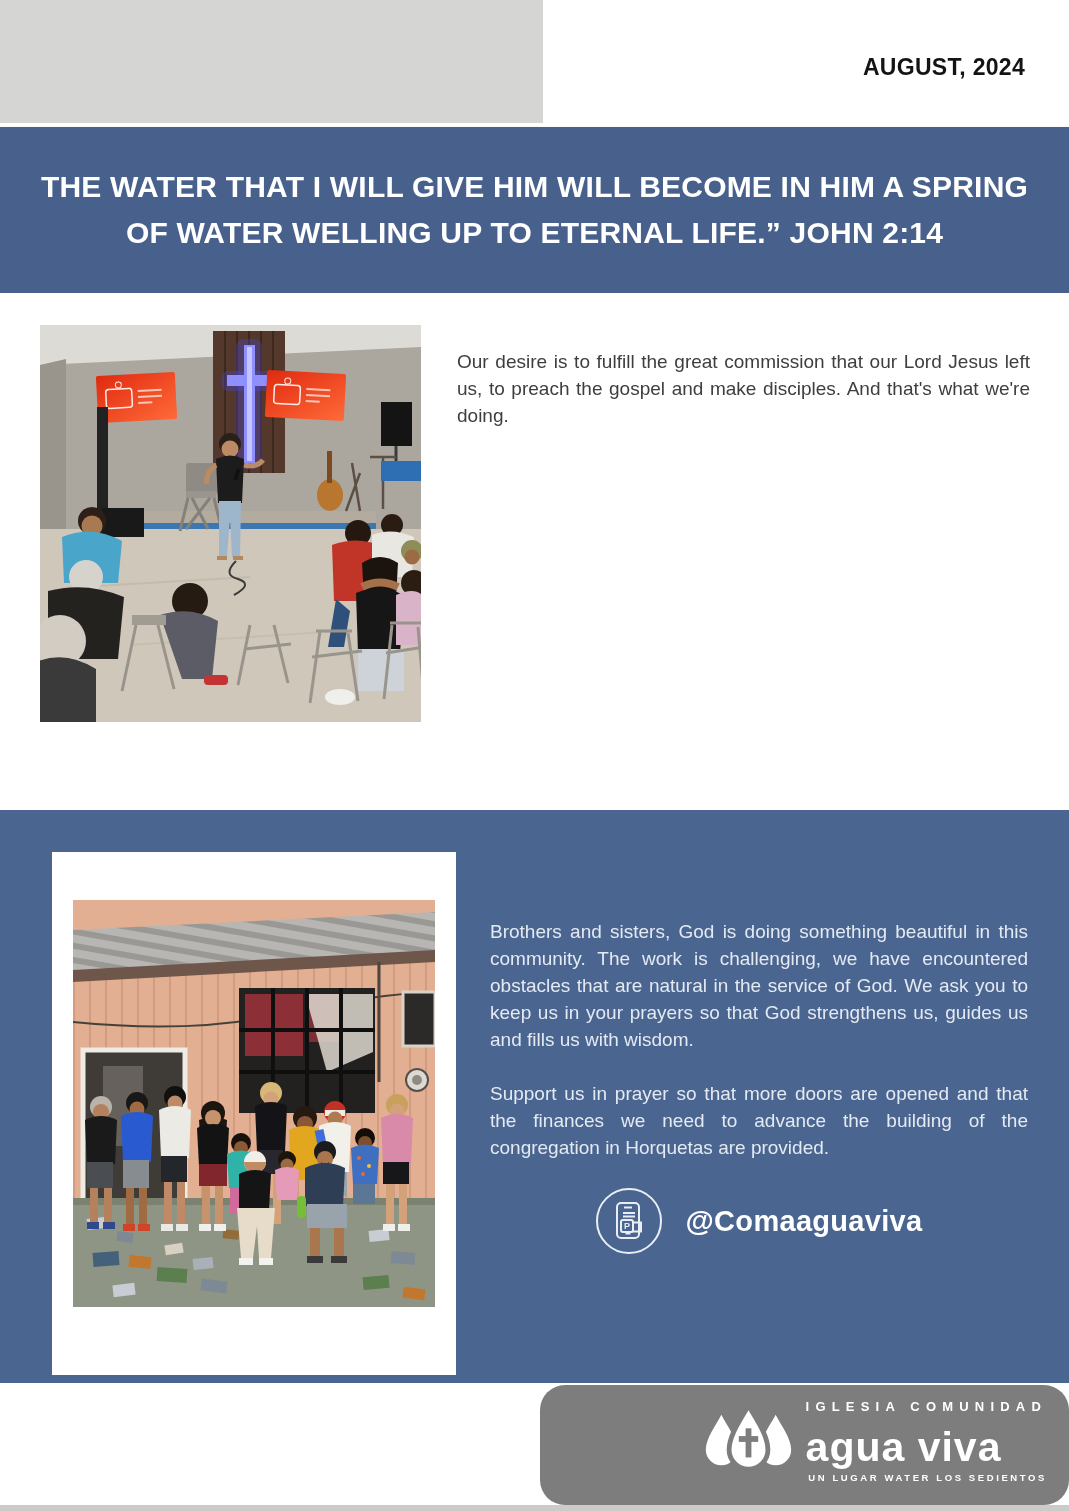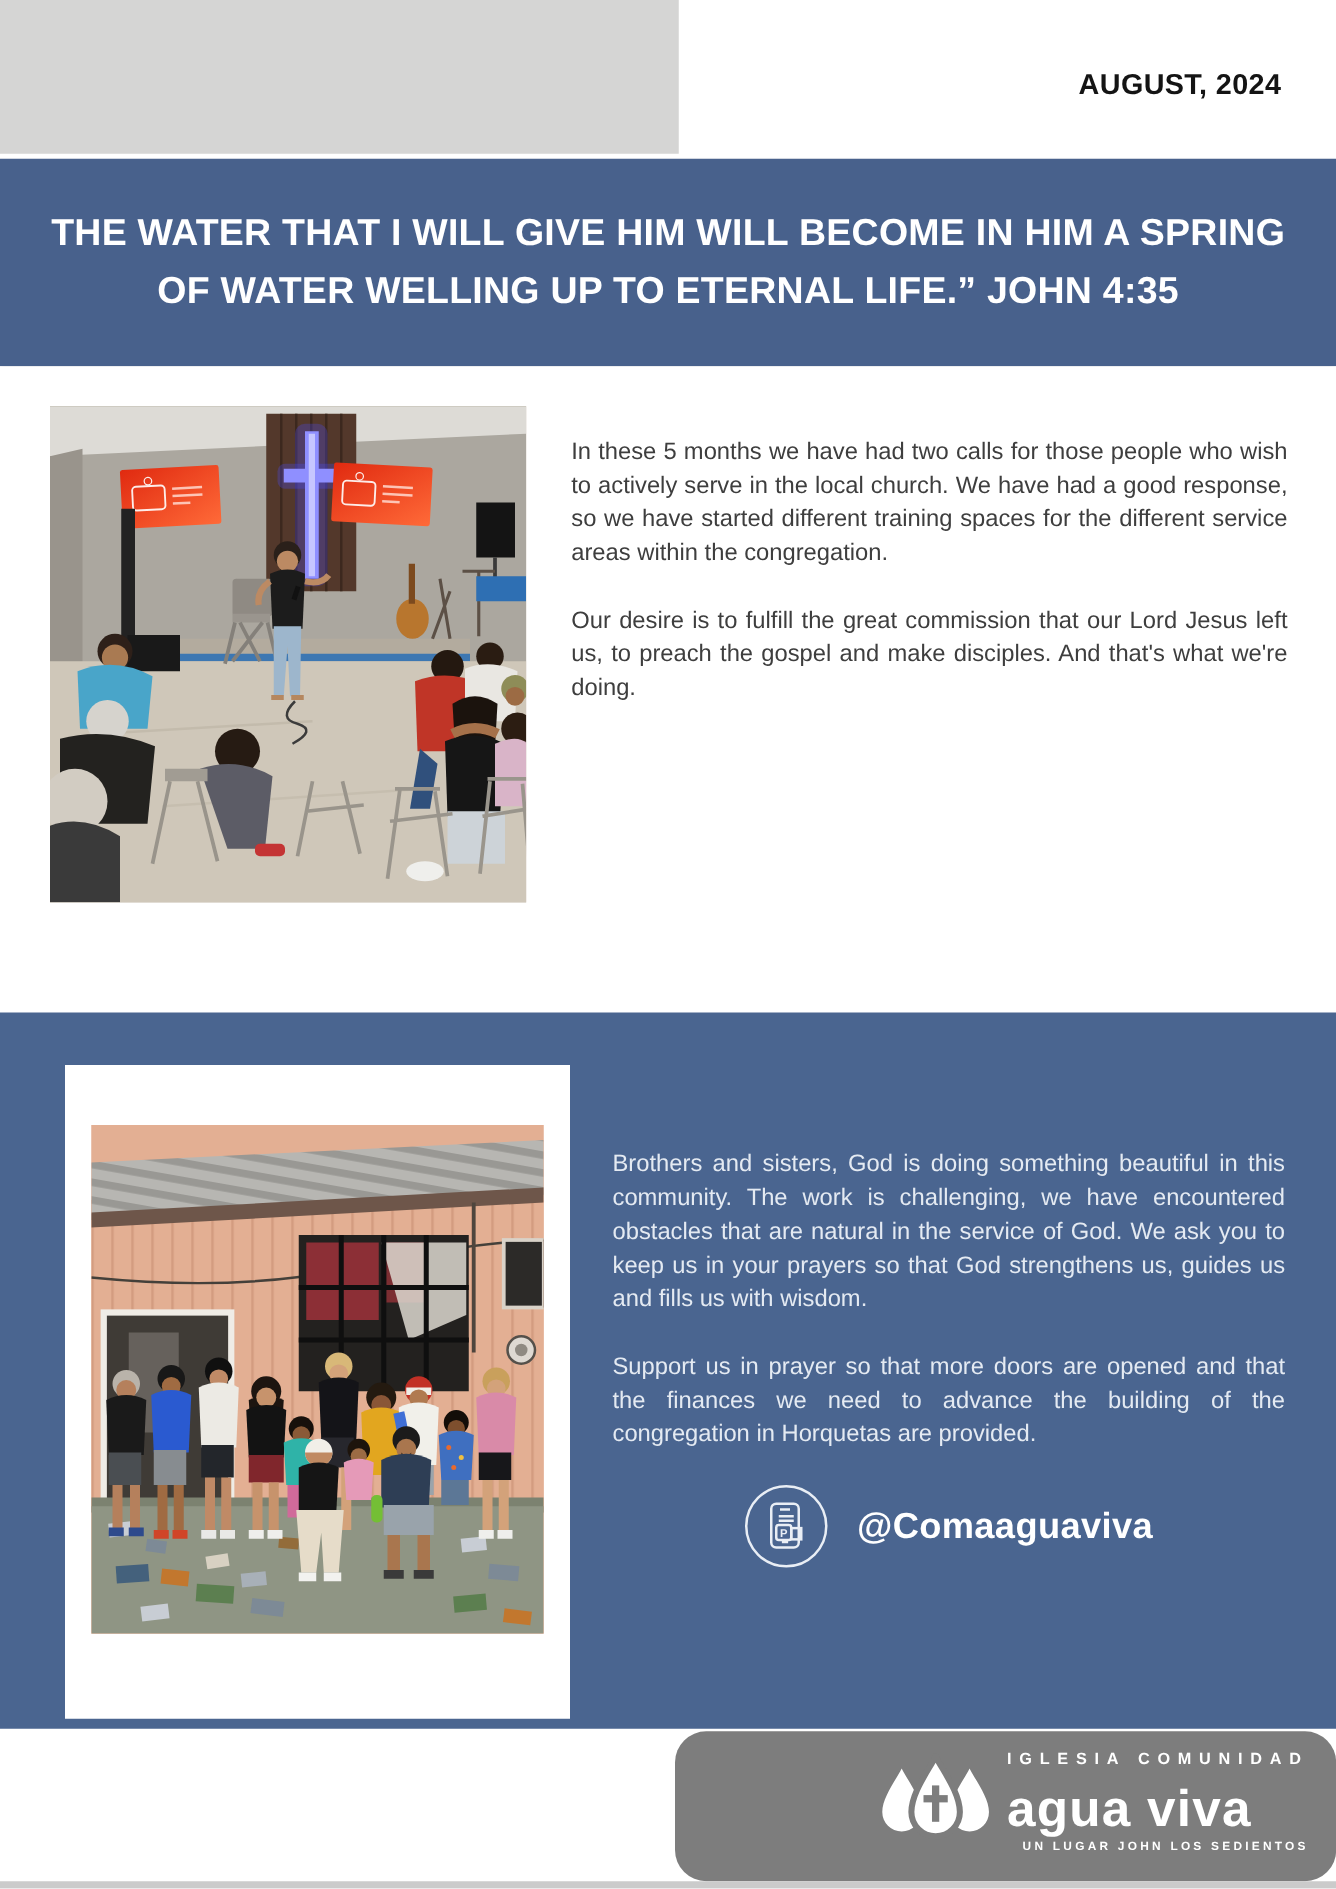--- a/index.html
+++ b/index.html
@@ -63,21 +63,21 @@
 <body>
 
 <div class="page">
 
   <header class="top">
     <div class="top-gray"></div>
     <div class="date">AUGUST, 2024</div>
   </header>
 
   <section class="banner">
-    <p class="verse">THE WATER THAT I WILL GIVE HIM WILL BECOME IN HIM A SPRING OF WATER WELLING UP TO ETERNAL LIFE.” JOHN 4:35</p>
+    <p class="verse">THE WATER THAT I WILL GIVE HIM WILL BECOME IN HIM A SPRING OF WATER WELLING UP TO ETERNAL LIFE.” JOHN 2:14</p>
   </section>
 
   <section class="sec1">
     <div class="photo1">
       <svg width="381" height="397" viewBox="0 0 381 397" xmlns="http://www.w3.org/2000/svg">
         <defs>
           <linearGradient id="scr" x1="0" y1="0" x2="1" y2="1">
             <stop offset="0" stop-color="#e02a10"></stop>
               <stop offset="1" stop-color="#ff6a38"></stop>
           </linearGradient>
@@ -165,21 +165,20 @@
         <path d="M322,262 q18,-9 36,0" stroke="#a5714a" stroke-width="8" fill="none"></path>
         <path d="M316,268 q24,-10 48,2 l-4,58 h-42 z" fill="#161616"></path>
         <rect x="318" y="324" width="46" height="42" fill="#cdd3d8"></rect>
         <circle cx="374" cy="258" r="13" fill="#2c1d12"></circle>
         <path d="M356,270 q18,-8 26,0 l0,50 h-26 z" fill="#d9b4c8"></path>
         <ellipse cx="300" cy="372" rx="15" ry="8" fill="#efefec"></ellipse>
         <path d="M280,306 l-10,72 M308,308 l10,68 M276,306 h36 M352,300 l-8,74 M378,302 l6,70 M350,298 h32 M272,332 l50,-6 M346,328 l38,-6" stroke="#9a958c" stroke-width="3" fill="none"></path>
       </svg>
     </div>
     <div class="col1">
-      <p>In these 5 months we have had two calls for those people who wish to actively serve in the local church. We have had a good response, so we have started different training spaces for the different service areas within the congregation.</p>
       <p>Our desire is to fulfill the great commission that our Lord Jesus left us, to preach the gospel and make disciples. And that's what we're doing.</p>
     </div>
   </section>
 
   <section class="sec2">
     <div class="polaroid">
       <div class="photo2">
         <svg width="362" height="407" viewBox="0 0 362 407" xmlns="http://www.w3.org/2000/svg">
           <defs>
             <pattern id="corr" width="14" height="14" patternUnits="userSpaceOnUse" patternTransform="rotate(100)">
@@ -363,20 +362,20 @@
             <path d="M22,12 C17,22 6,36 6,48 a16,16 0 0 0 32,0 C38,36 27,22 22,12 Z" fill="#ffffff"></path>
             <path d="M78,12 C73,22 62,36 62,48 a16,16 0 0 0 32,0 C94,36 83,22 78,12 Z" fill="#ffffff"></path>
             <path d="M50,2 C44,14 30,32 30,48 a20,20 0 0 0 40,0 C70,32 56,14 50,2 Z" fill="#ffffff" stroke="#7d7d7d" stroke-width="5"></path>
             <rect x="47" y="26" width="6" height="30" fill="#7d7d7d"></rect>
             <rect x="40" y="34" width="20" height="6" fill="#7d7d7d"></rect>
           </svg>
         </span>
         <div class="logo-text">
           <div class="brand-top">IGLESIA COMUNIDAD</div>
           <div class="brand-name">agua viva</div>
-          <div class="tagline">UN LUGAR JOHN LOS SEDIENTOS</div>
+          <div class="tagline">UN LUGAR WATER LOS SEDIENTOS</div>
         </div>
       </div>
     </div>
     <div class="bottom-strip"></div>
   </footer>
 
 </div>
 
 </body></html>

